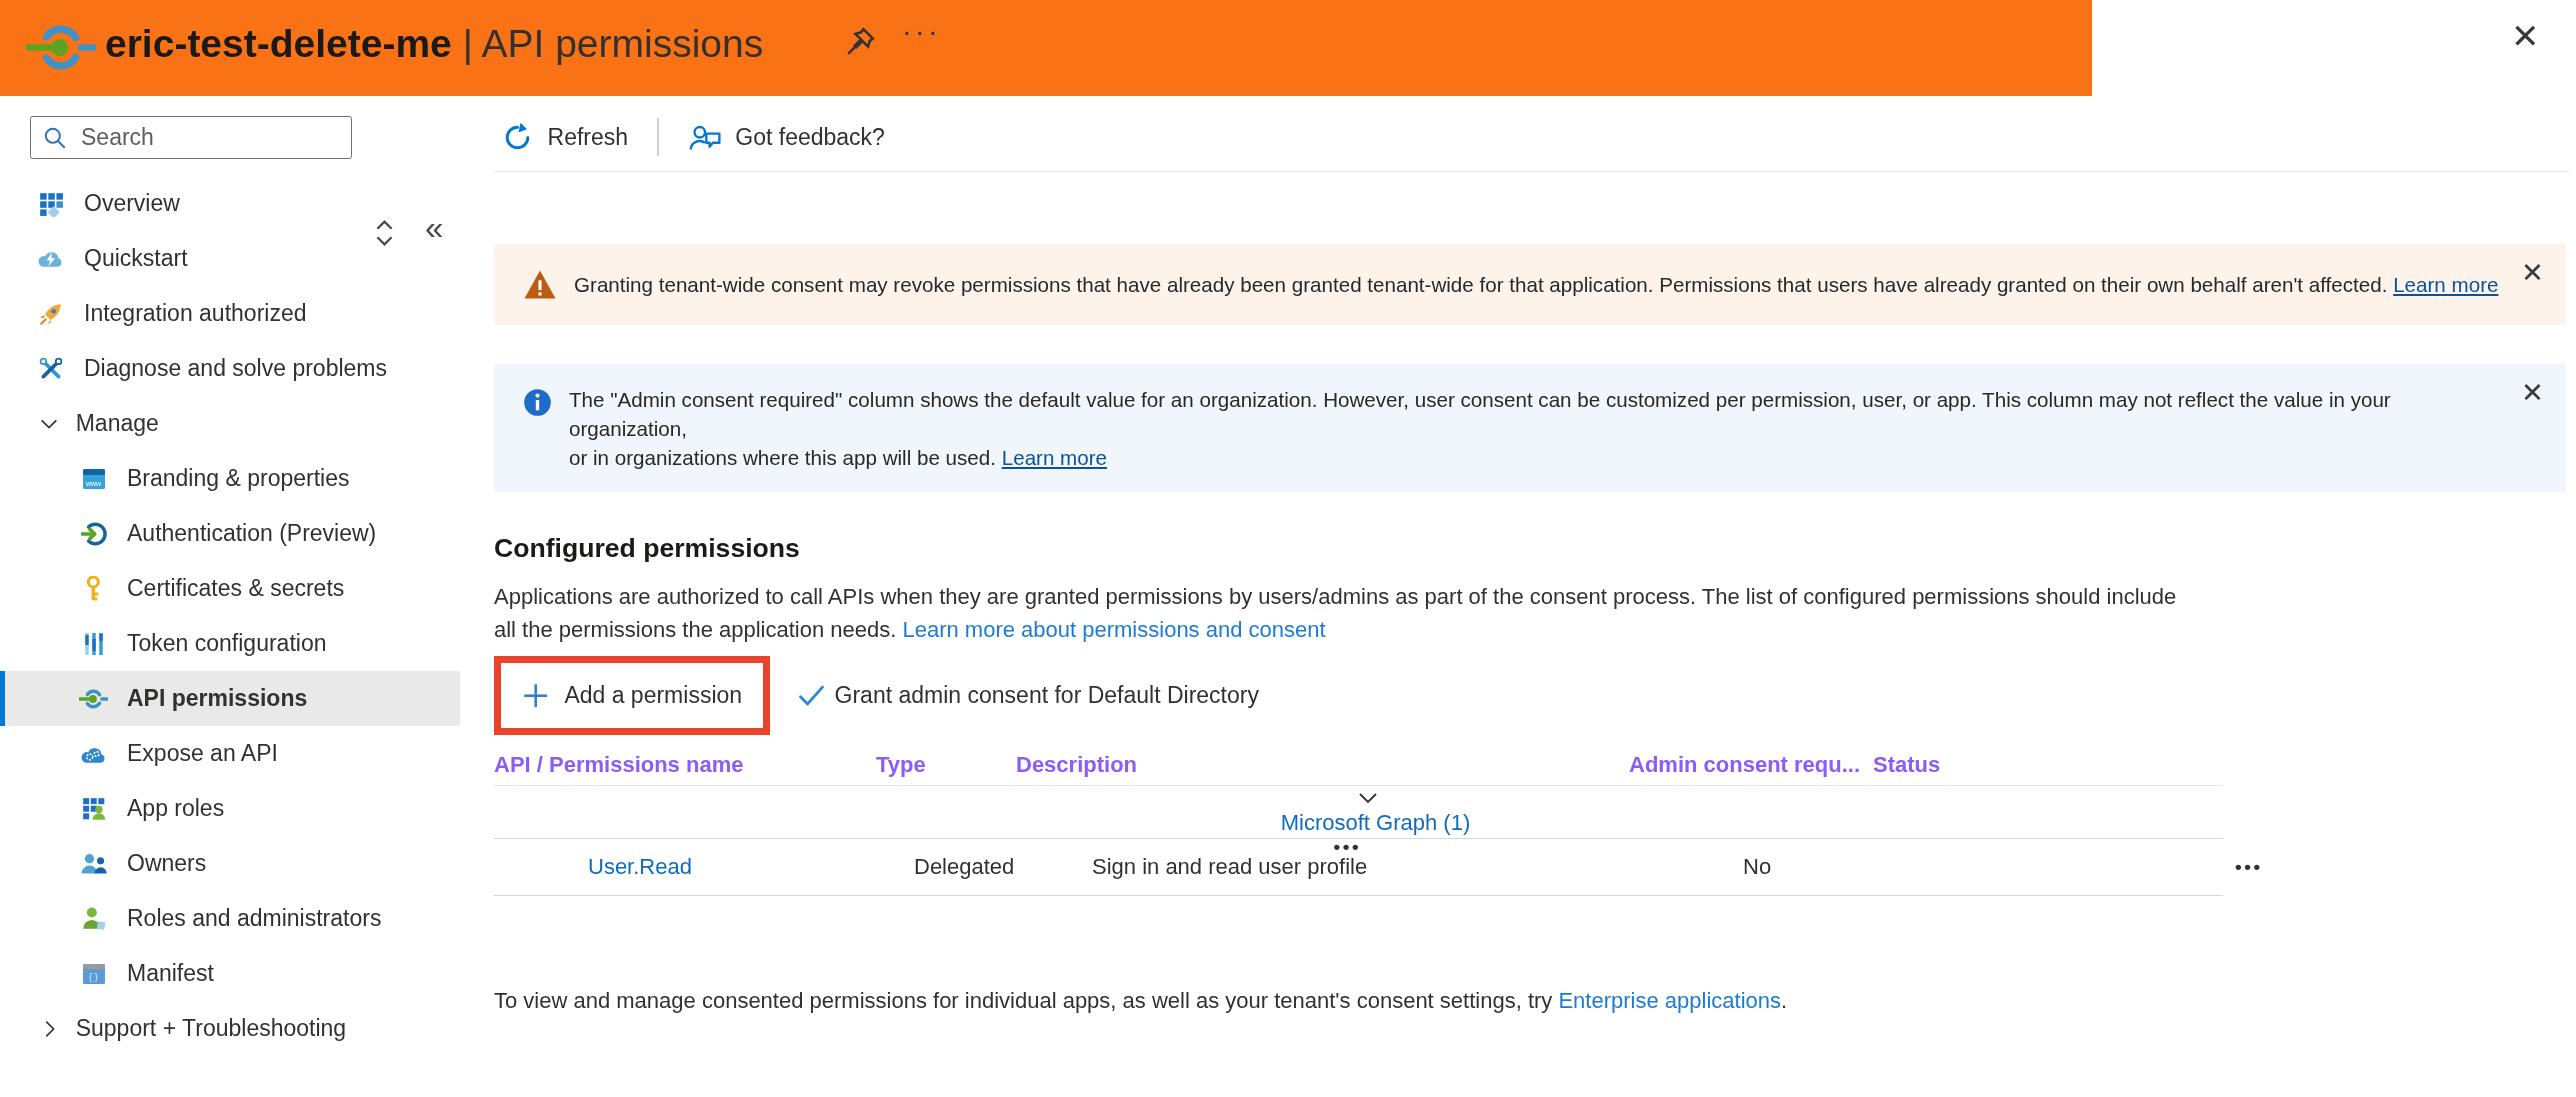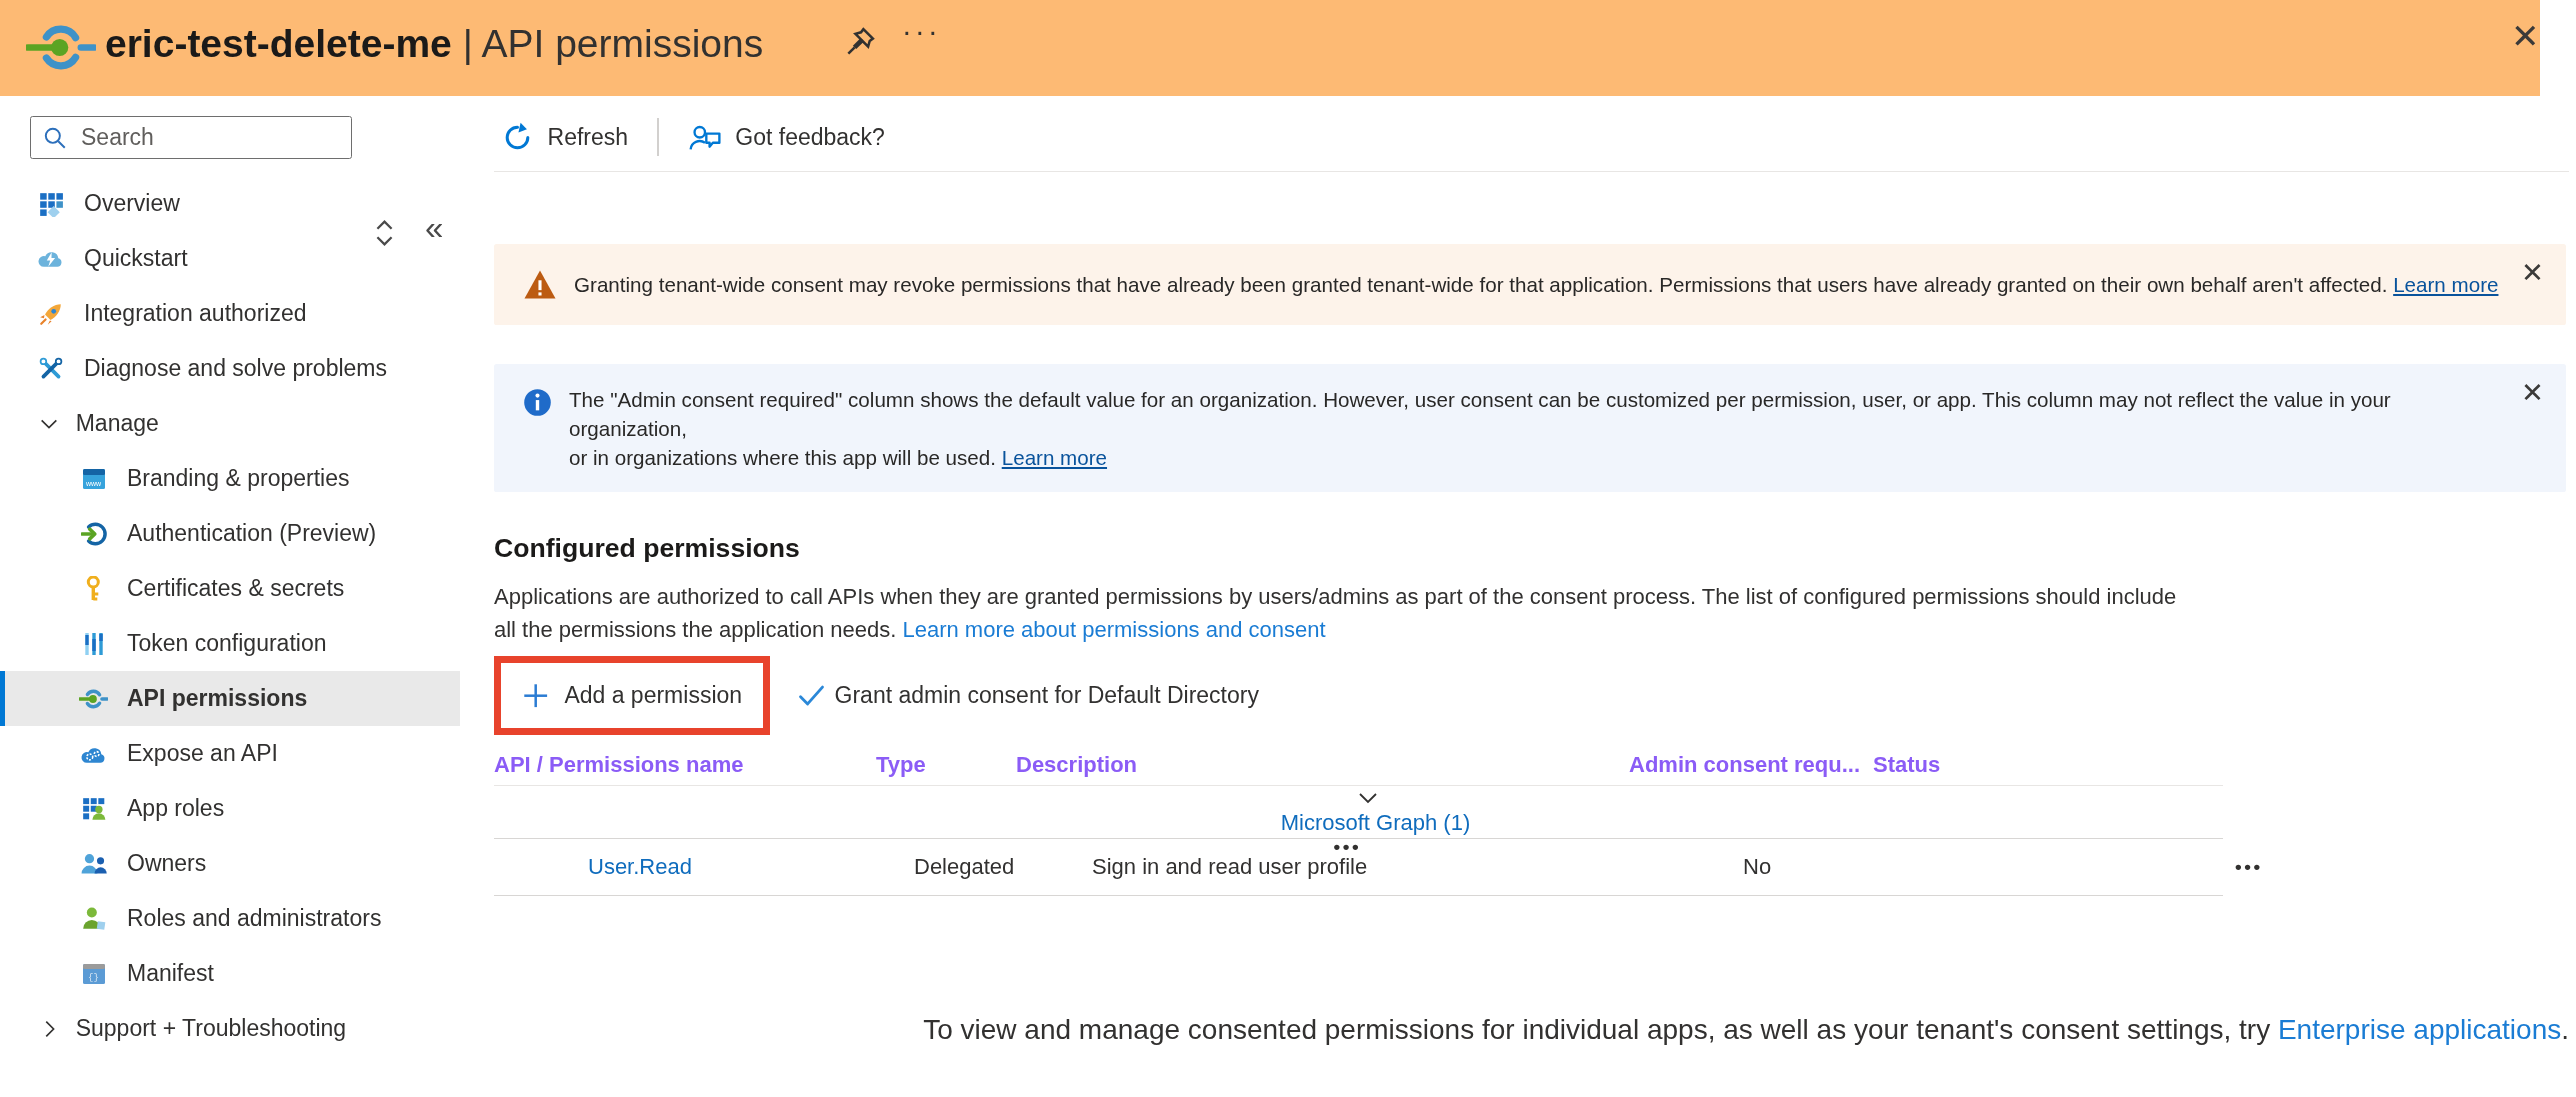--- a/index.html
+++ b/index.html
@@ -4,21 +4,21 @@
 <style>
   * { box-sizing: border-box; margin: 0; padding: 0; }
   html,body { width:2576px; height:1098px; }
   body {
     font-family: "Liberation Sans", sans-serif;
     color:#323130; background:#ffffff; position:relative; overflow:hidden;
   }
   svg { display:block; }
 
   
-  .page-header { position:absolute; top:0; left:0; width:2540px; height:96px; background:#fdba74; }
+  .page-header { position:absolute; top:0; left:0; width:2092px; height:96px; background:#f97316; }
   .app-icon { position:absolute; left:26px; top:20.6px; }
   .page-title { position:absolute; left:105px; top:22px; font-size:39px; font-weight:400; color:#323130; white-space:nowrap; }
   .page-title .t-bold { font-weight:700; color:#1b1a19; }
   .pin-btn { position:absolute; left:842px; top:22px; cursor:pointer; }
   .more-btn { position:absolute; left:902px; top:15.4px; font-size:29px; letter-spacing:3.4px; color:#323130; cursor:pointer; }
   .close-btn { position:absolute; left:2511px; top:19px; font-size:34px; font-weight:300; color:#3b3a39; cursor:pointer; line-height:1; }
 
   
   .sidebar { position:absolute; top:103px; left:0; width:477px; bottom:0; background:#fff; }
   .search-wrap { position:relative; margin:13px 0 0 30px; width:322px; }
@@ -76,21 +76,21 @@
   .c-status { width:172px; flex:none; }
   .c-more { flex:1; text-align:right; padding-right:22px; }
   .pt-divider { height:0; border-bottom:1.7px solid #e8e6e4; }
   .pt-group { height:53px; font-size:22px; border-bottom:1.7px solid #d8d6d4;flex-direction:column; }
   .pt-group .grp-link { color:#0f6cbd; cursor:pointer; margin-left:34px; }
   .pt-group .grp-chevron { margin-left:19px; }
   .pt-data { height:57px; font-size:22px; border-bottom:1.7px solid #d8d6d4;gap:38px; }
   .pt-data .row-link { color:#0f6cbd; cursor:pointer; padding-left:94px; }
   .more-dots { font-size:19px; letter-spacing:2.6px; color:#323130; cursor:pointer; font-weight:700; }
 
-  .footer-note { margin-top:118px; font-size:28px; color:#323130;text-align:right; }
+  .footer-note { margin-top:92px; font-size:22px; color:#323130; }
 </style>
 </head>
 <body>
 
 <div class="page-header">
   <span class="app-icon">
     <svg width="70" height="53" viewBox="0 0 52 40">
       <line x1="1" y1="20" x2="21" y2="20" stroke="#5ba423" stroke-width="5" stroke-linecap="round"></line>
       <circle cx="25" cy="20" r="6.5" fill="#5ba423"></circle>
       <path d="M15 12 A13 13 0 0 1 37 12.5" fill="none" stroke="#3e92c8" stroke-width="5.5" stroke-linecap="round"></path>

